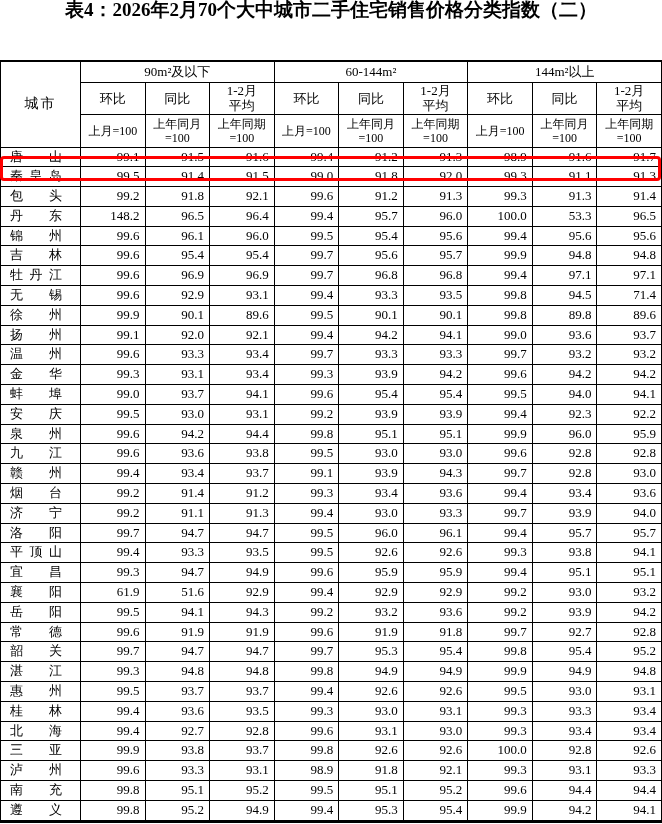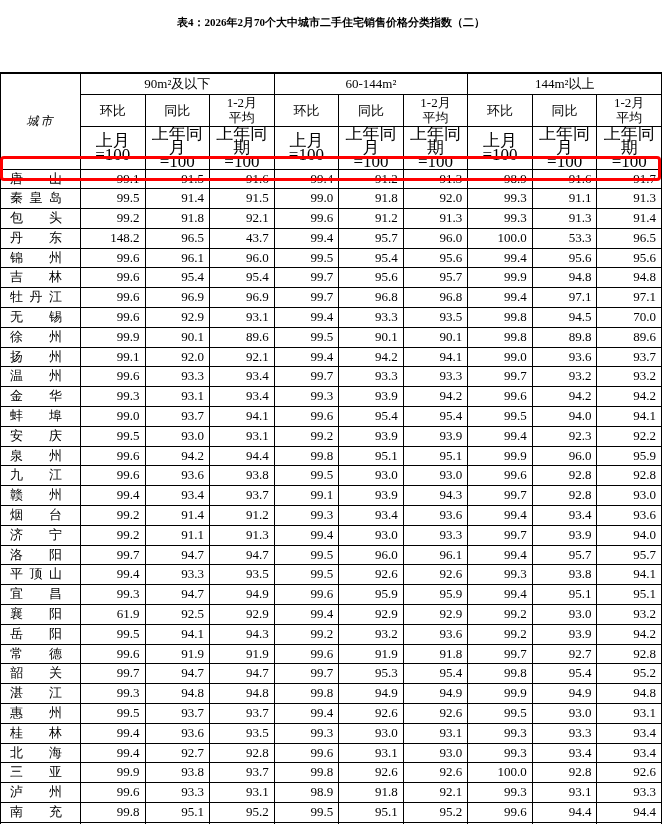--- a/index.html
+++ b/index.html
@@ -4,24 +4,23 @@
 <style>
   * { box-sizing: border-box; }
   html, body { margin: 0; padding: 0; }
   body {
     width: 662px; height: 824px;
     background: #ffffff; color: #000;
     font-family: "Liberation Serif", "DejaVu Serif", serif;
   }
   .page { position: relative; width: 662px; height: 824px; overflow: hidden; background: #fff; }
   .title {
-    padding-top: 12px;
     text-align: center;
     font-weight: bold;
-    font-size: 11px;
+    font-size: 19px;
     line-height: 20px;
   }
   table {
     width: 662px;
     margin-top: 40px;
     border-collapse: collapse;
     table-layout: fixed;
     border-top: 2px solid #000;
     border-bottom: 3px solid #000;
   }
@@ -30,22 +29,22 @@
     border: 1px solid #000;
     padding: 0;
     text-align: center;
     vertical-align: middle;
     font-weight: normal;
     font-size: 13px;
     overflow: hidden;
   }
   thead tr.r-group th { height: 21px; }
   thead tr.r-metric th { height: 32px; white-space: pre-line; line-height: 15px; margin-left: 38px; }
-  thead tr.r-base th { height: 33px; white-space: pre-line; line-height: 14px; font-size: 17px; }
-  th.city-th { font-size: 12px; letter-spacing: 2px; font-style: italic; }
+  thead tr.r-base th { height: 33px; white-space: pre-line; line-height: 14px; font-size: 12px; }
+  th.city-th { font-size: 14px; letter-spacing: 2px; }
   tbody td { height: 18.8px; line-height: 18.8px; }
   td.num { text-align: right; padding-right: 5px; }
   td.city { padding: 0 18px 0 9px; }
   td.city .spread { display: flex; justify-content: space-between; }
   #hl-overlay {
     position: absolute;
     left: 0; width: 661px;
     border: 3px solid #ff0000;
     border-radius: 4px;
     pointer-events: none;
@@ -165,21 +164,21 @@
     </tr>
         <tr>
       <td class="city">
             <span class="spread">
               <span>丹</span>
               <span>东</span>
             </span>
           </td>
       <td class="num">148.2</td>
       <td class="num">96.5</td>
-      <td class="num">43.7</td>
+      <td class="num">96.4</td>
       <td class="num">99.4</td>
       <td class="num">95.7</td>
       <td class="num">96.0</td>
       <td class="num">100.0</td>
       <td class="num">53.3</td>
       <td class="num">96.5</td>
     </tr>
         <tr>
       <td class="city">
             <span class="spread">
@@ -240,21 +239,21 @@
             </span>
           </td>
       <td class="num">99.6</td>
       <td class="num">92.9</td>
       <td class="num">93.1</td>
       <td class="num">99.4</td>
       <td class="num">93.3</td>
       <td class="num">93.5</td>
       <td class="num">99.8</td>
       <td class="num">94.5</td>
-      <td class="num">70.0</td>
+      <td class="num">71.4</td>
     </tr>
         <tr>
       <td class="city">
             <span class="spread">
               <span>徐</span>
               <span>州</span>
             </span>
           </td>
       <td class="num">99.9</td>
       <td class="num">90.1</td>
@@ -489,21 +488,21 @@
       <td class="num">95.1</td>
     </tr>
         <tr>
       <td class="city">
             <span class="spread">
               <span>襄</span>
               <span>阳</span>
             </span>
           </td>
       <td class="num">61.9</td>
-      <td class="num">92.5</td>
+      <td class="num">51.6</td>
       <td class="num">92.9</td>
       <td class="num">99.4</td>
       <td class="num">92.9</td>
       <td class="num">92.9</td>
       <td class="num">99.2</td>
       <td class="num">93.0</td>
       <td class="num">93.2</td>
     </tr>
         <tr>
       <td class="city">

